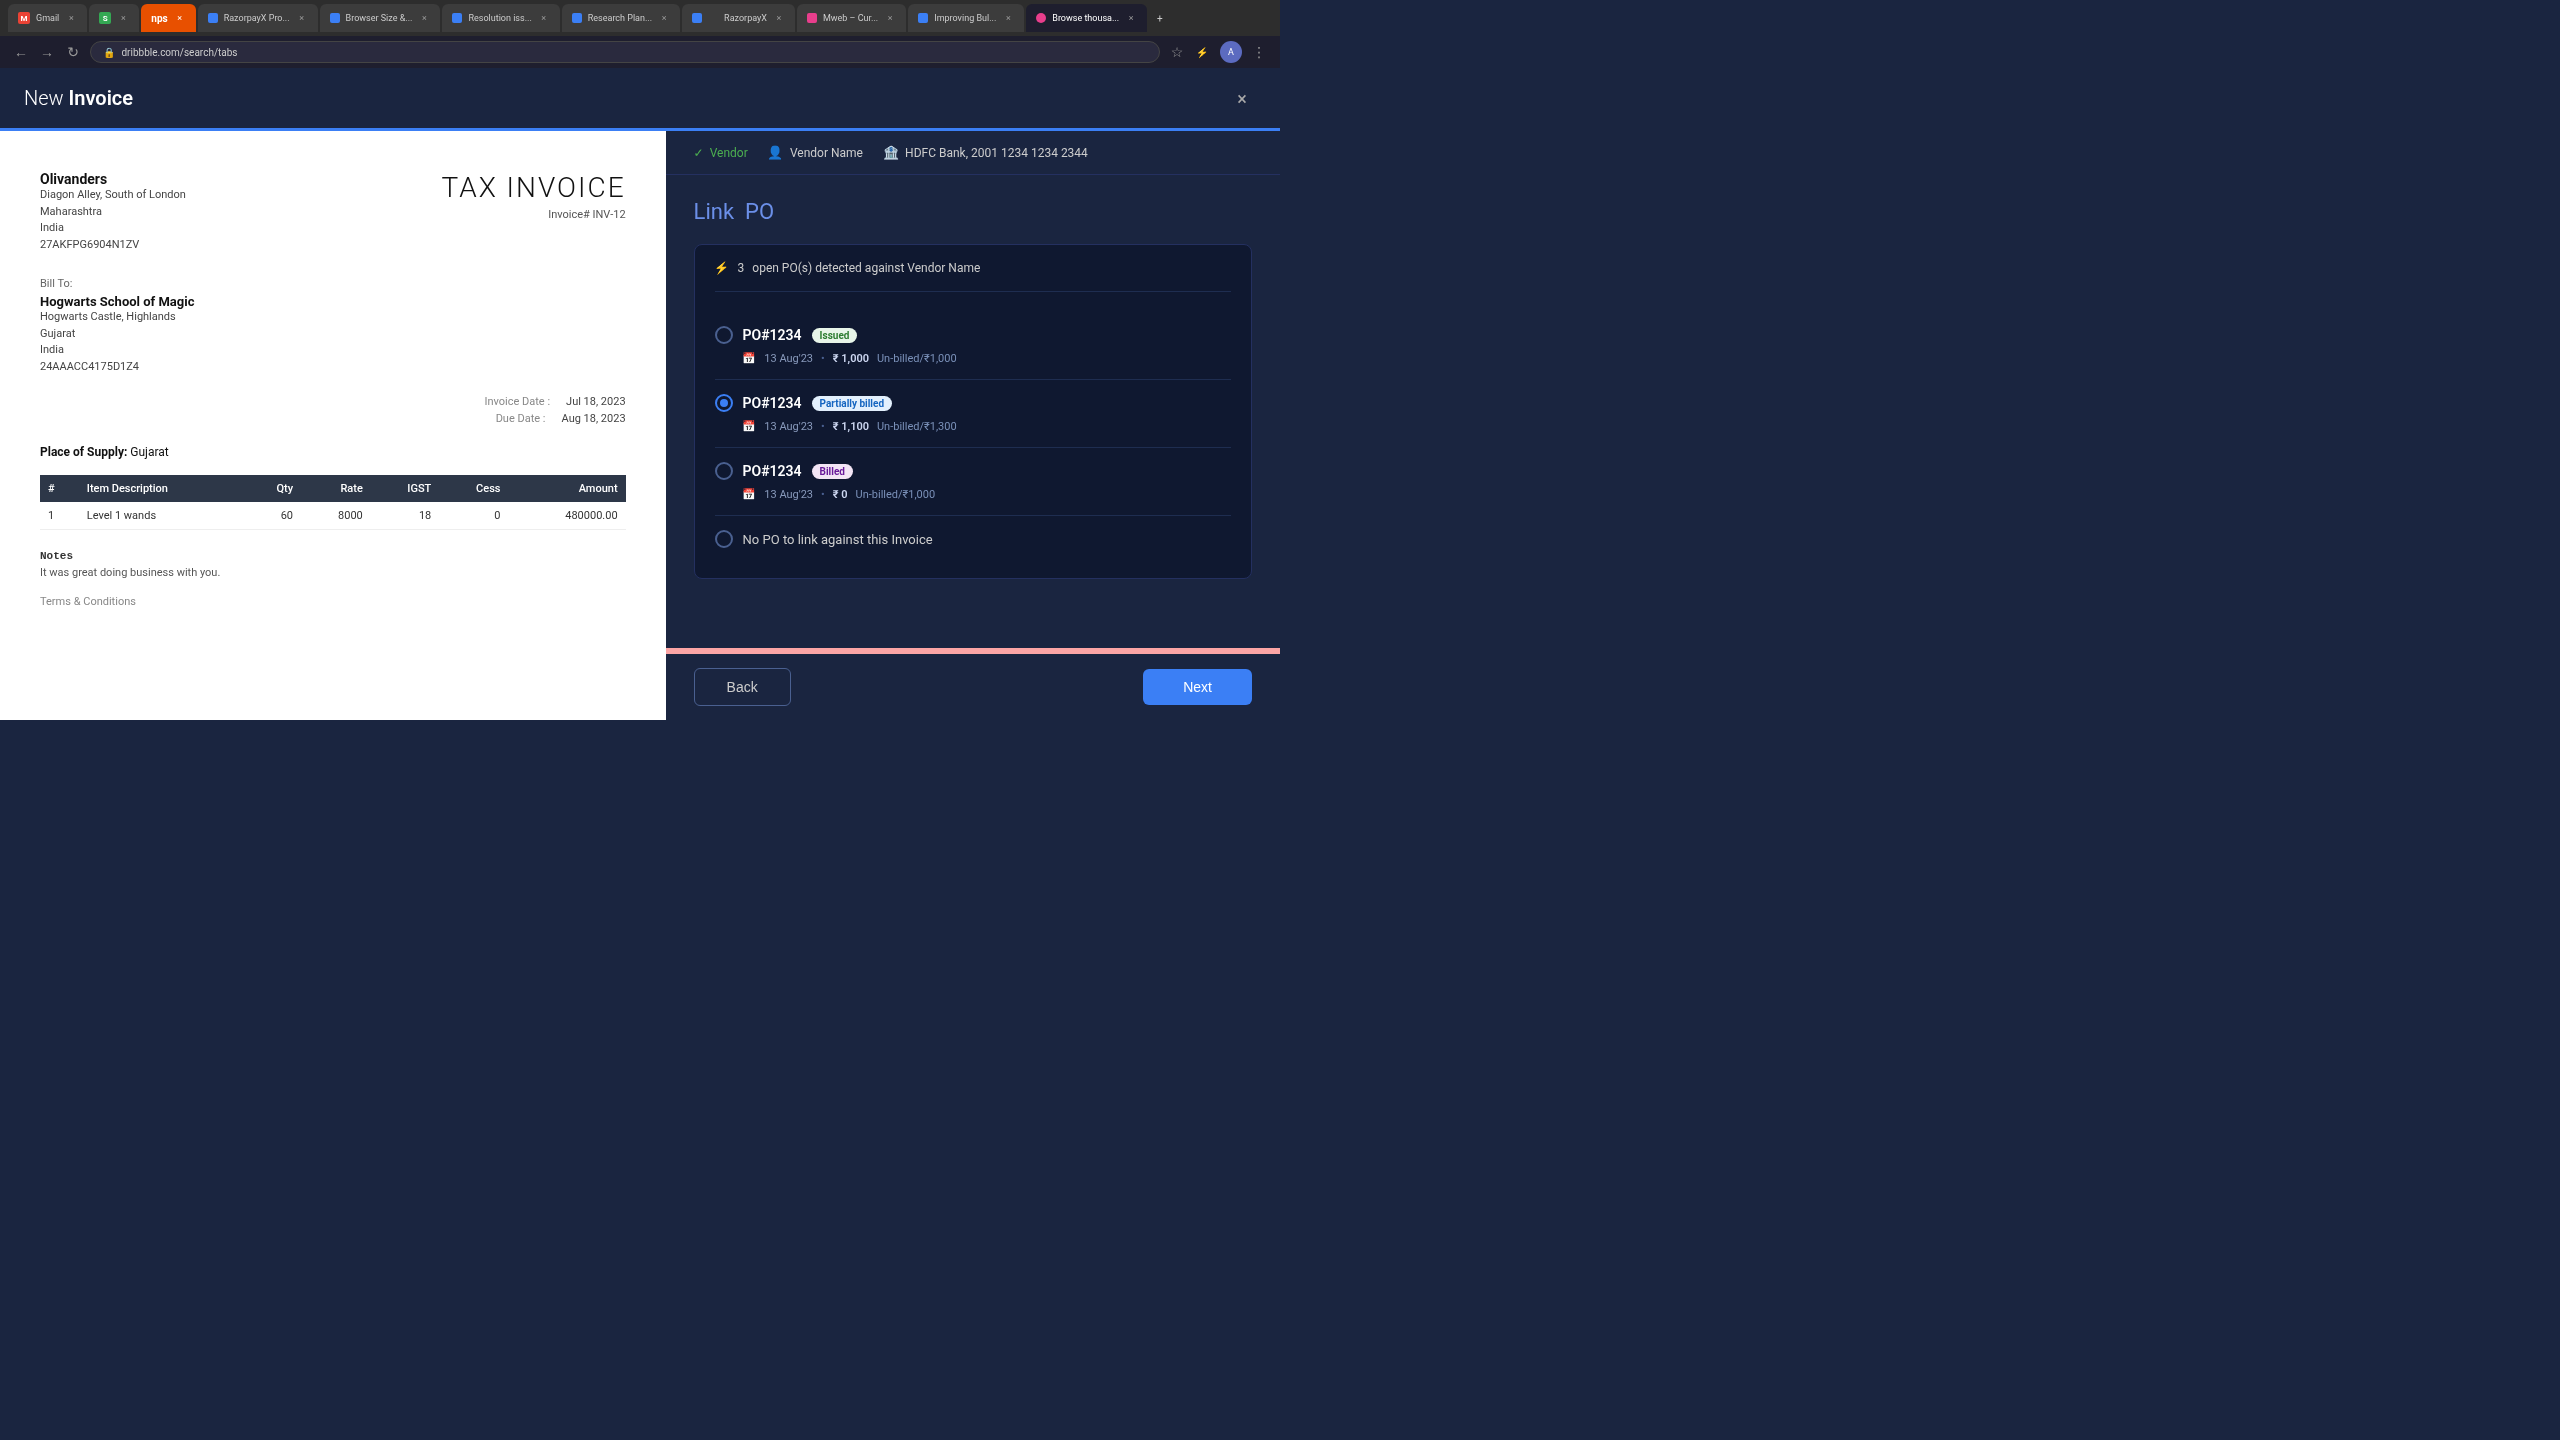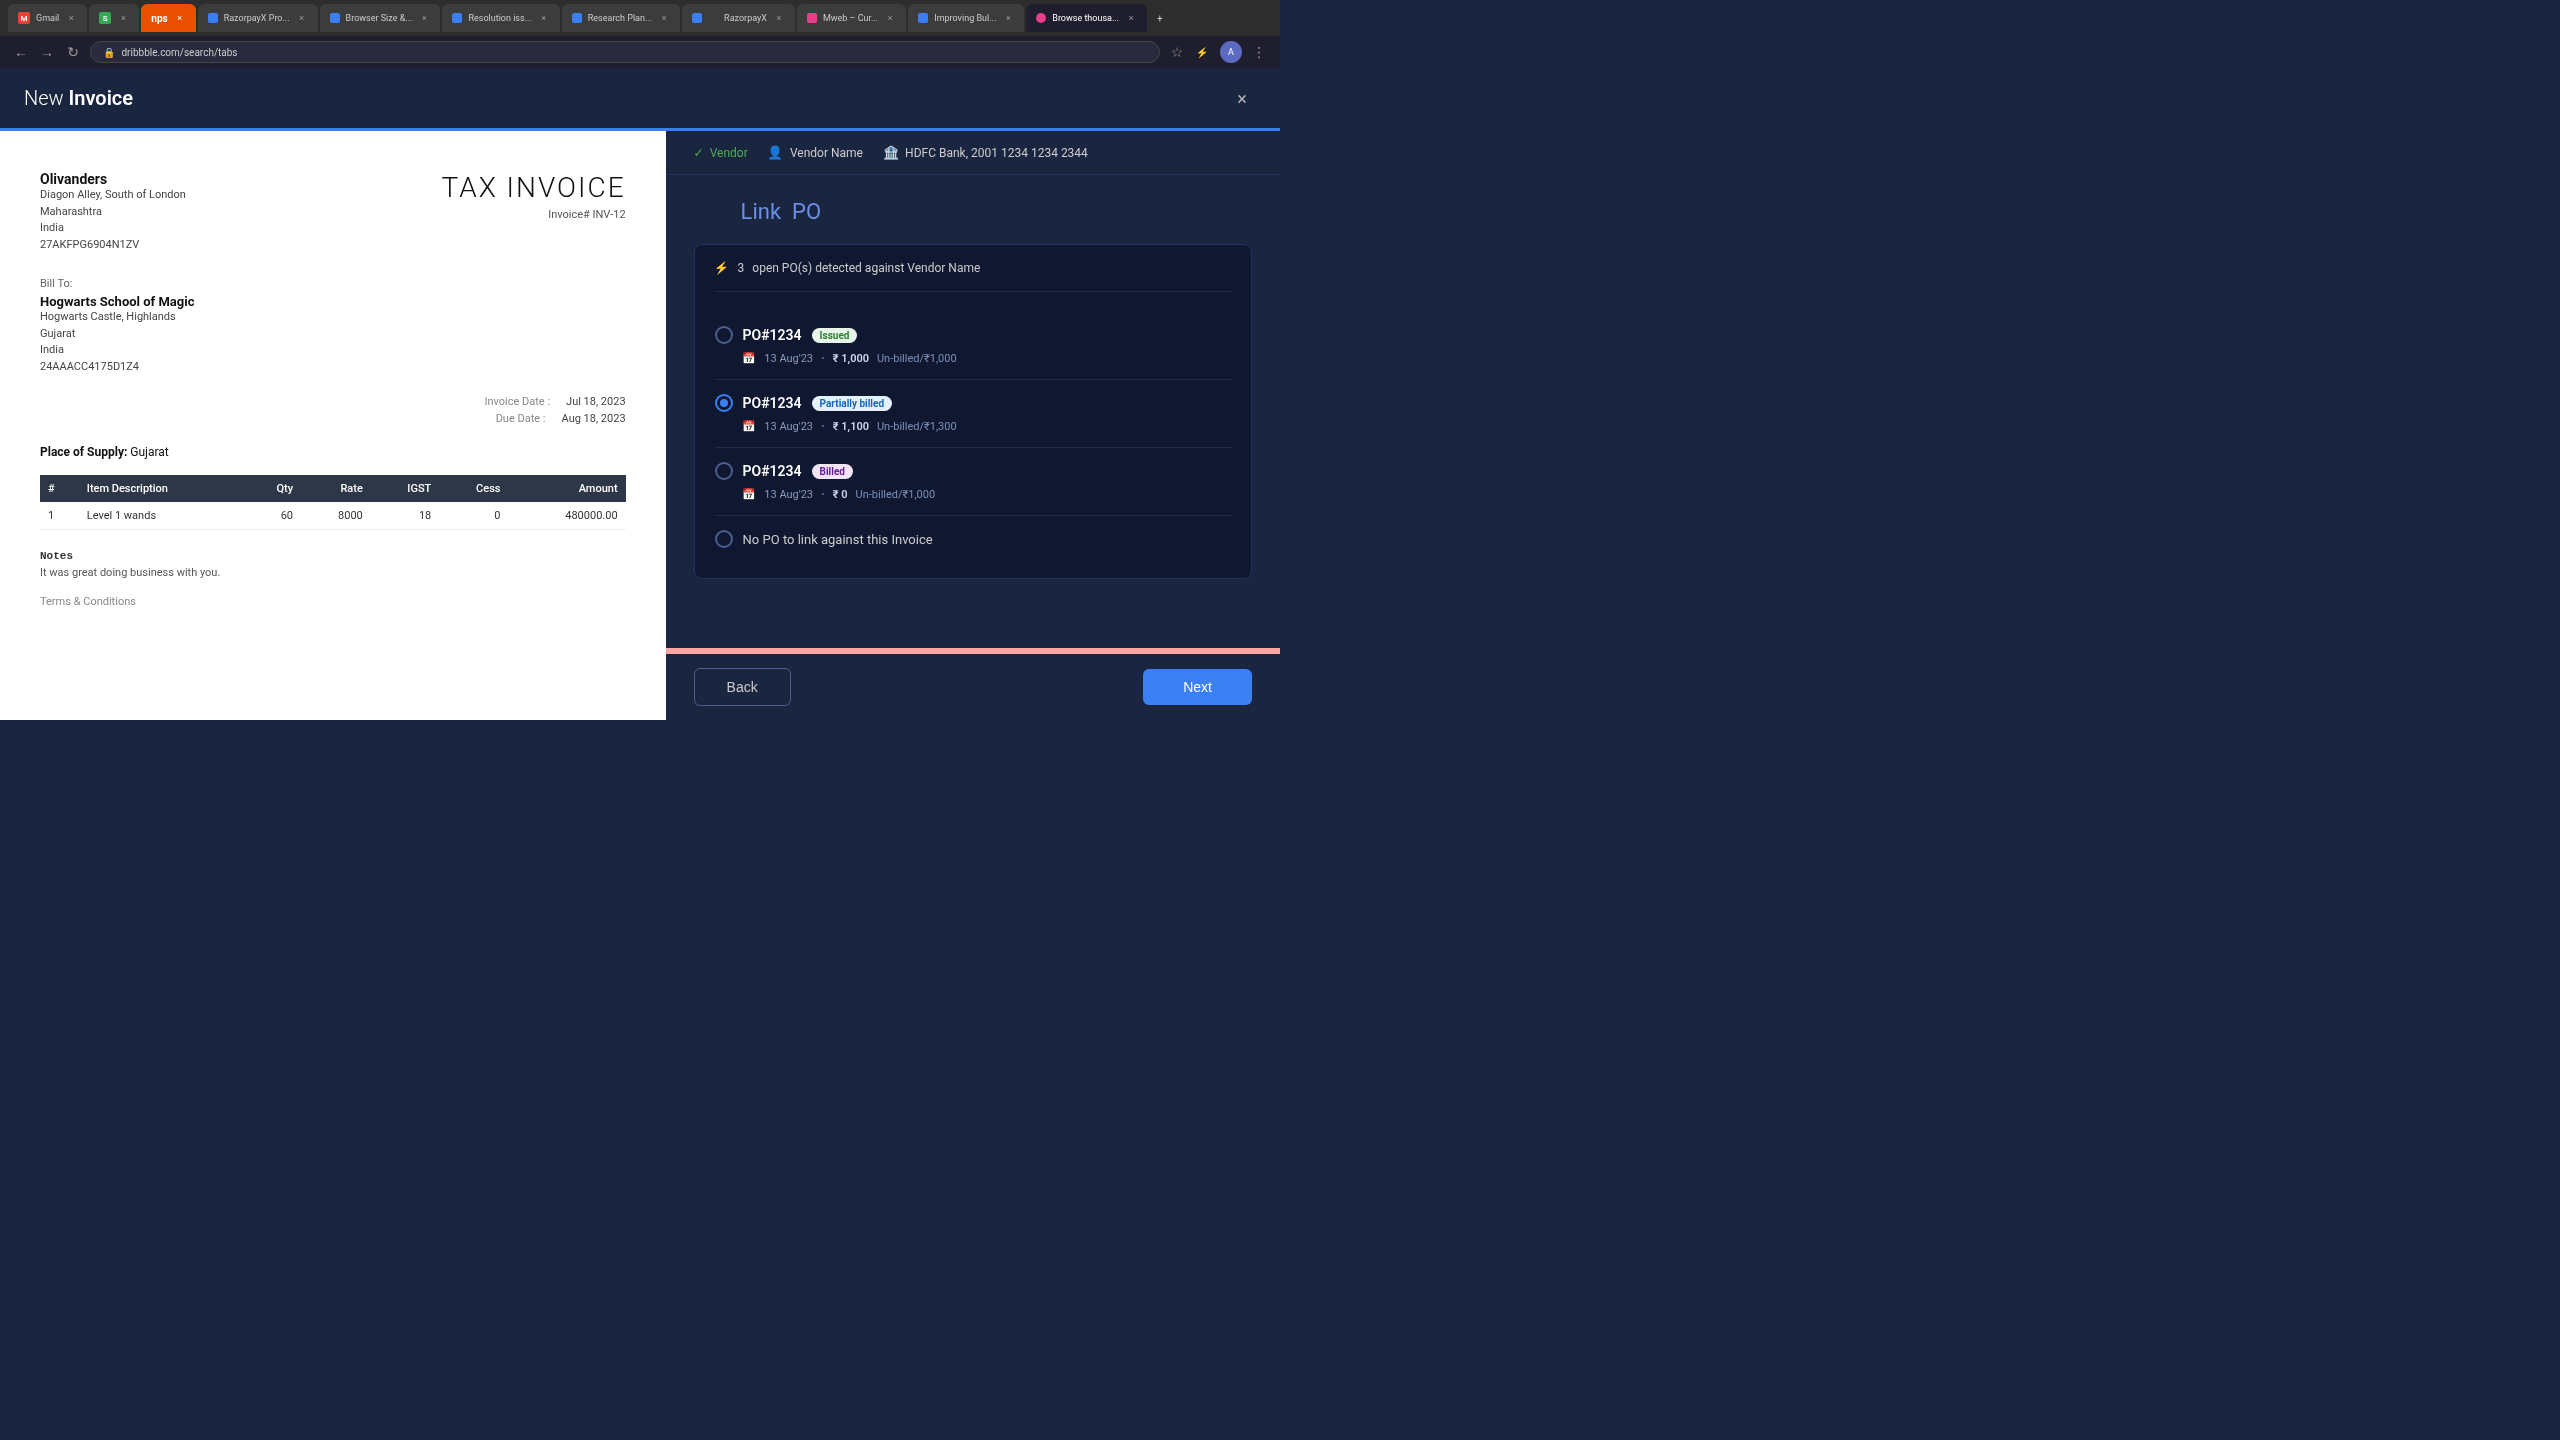--- a/index.html
+++ b/index.html
@@ -332,21 +332,20 @@
     .link-po-section {
       padding: 24px 28px;
       flex: 1;
       overflow-y: auto;
     }
     .link-po-title {
       font-size: 22px;
       color: #fff;
       font-weight: 400;
       margin-bottom: 20px;
-      margin-left: 47px;
     }
     .link-po-title span { color: #6b8fe8; }
 
     .po-card {
       background: #0f1830;
       border: 1px solid #243060;
       border-radius: 8px;
       padding: 16px 20px;
     }
 

